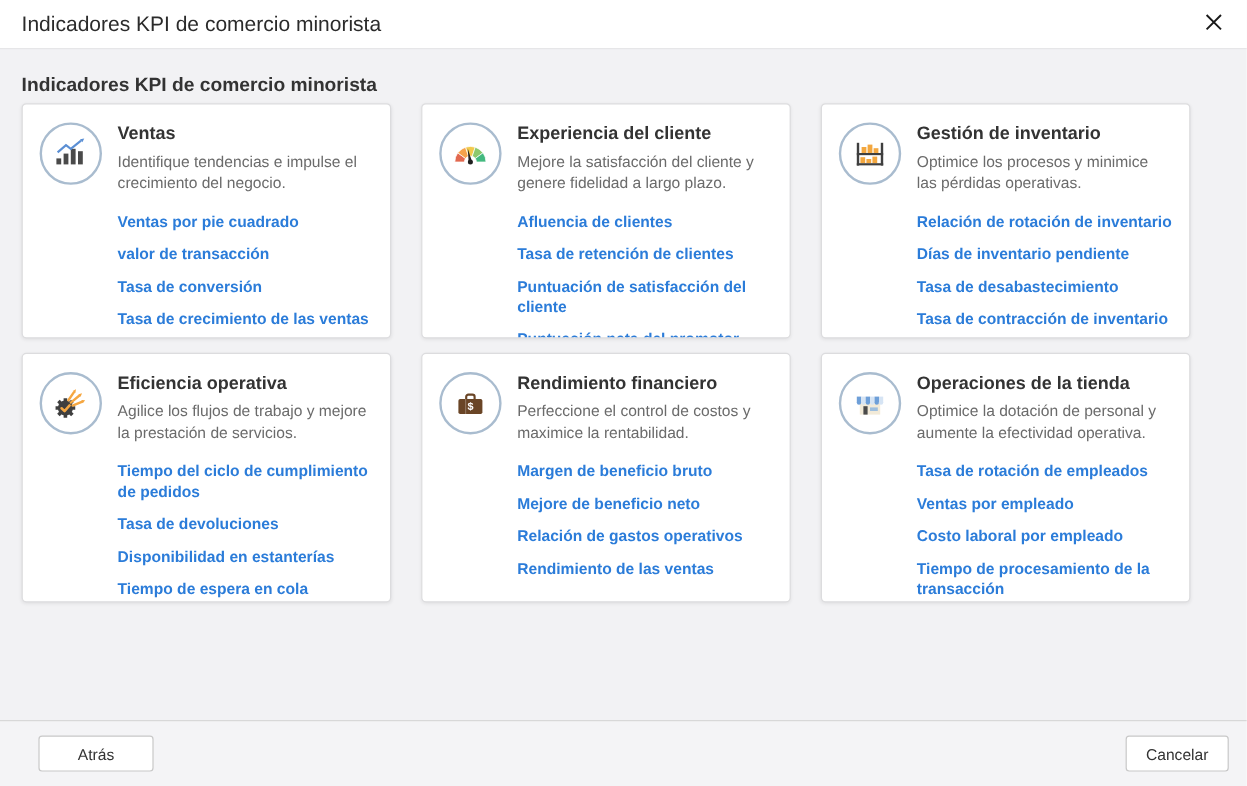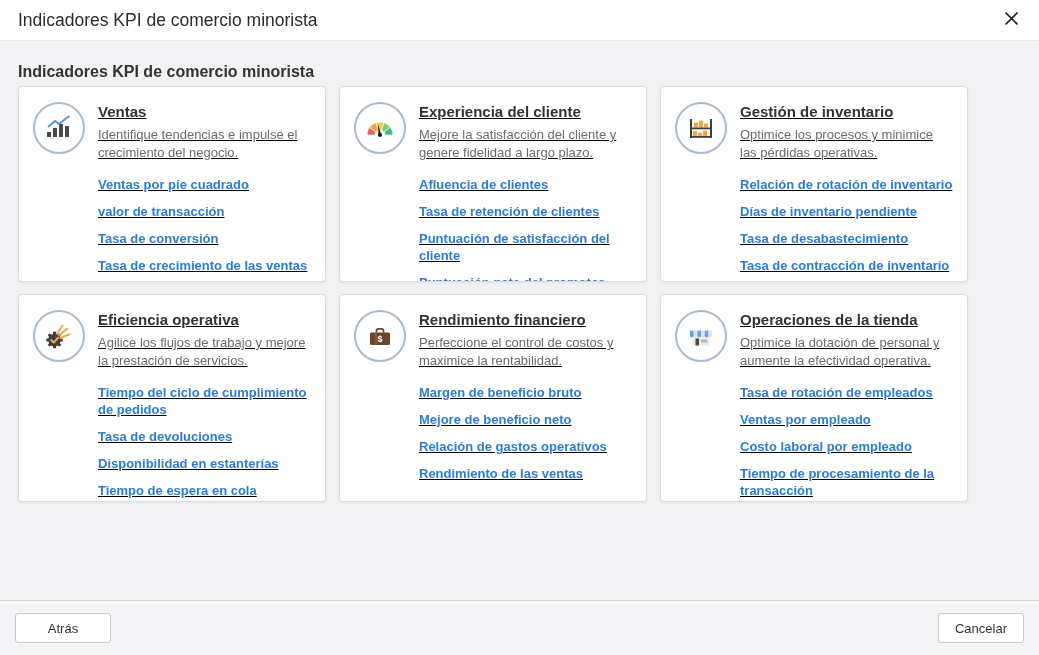--- a/index.html
+++ b/index.html
@@ -10,37 +10,37 @@
               justify-content:space-between; padding:0 12px 0 18px; }
   .titlebar-title { font-size:17.5px; color:#2b2b2b; }
   .close-btn { width:32px; height:32px; background:none; border:none; cursor:pointer;
                display:flex; align-items:center; justify-content:center; }
 
   .content { background:#f2f2f4; height:560px; padding:14px 18px 0; border-top:1px solid #e6e6e8; }
   .page-heading { font-size:16px; font-weight:bold; color:#333; margin:8px 0 5px; }
   .page-desc { font-size:12.5px; color:#767676; line-height:1.45; margin:0 0 16px; max-width:1006px; }
 
   .grid { display:grid; grid-template-columns:repeat(3,308px); grid-template-rows:196px 208px;
-          gap:12px 13px;text-decoration:underline; }
+          gap:12px 25px; }
   .card { background:#fff; border:1px solid #dcdcde; border-radius:4px;
           box-shadow:0 1px 3px rgba(0,0,0,0.07); padding:15px 14px; display:flex; gap:13px;
           overflow:hidden; }
   .icon-circle { width:52px; height:52px; min-width:52px; border:2px solid #a9bccf;
                  border-radius:50%; background:#fff; display:flex; align-items:center;
                  justify-content:center; }
   .card-body { flex:1; }
   .card-title { font-size:15px; font-weight:bold; color:#333; margin:1px 0 6px; }
   .card-desc { font-size:13px; color:#6b6b6b; line-height:18px; margin:0 0 14px; }
   .kpi-link { display:block; font-size:13px; font-weight:bold; color:#2b7cd9;
               text-decoration:none; line-height:17px; margin-bottom:10px; cursor:pointer; }
 
   .footer { height:55px; border-top:1px solid #d8d8d8; background:#f4f4f6;
             display:flex; align-items:center; justify-content:space-between; padding:0 15px; }
   .btn { height:30px; background:#fff; border:1px solid #c8c8c8; border-radius:3px;
-         font-size:13px; color:#333; font-family:inherit; cursor:pointer; }
+         font-size:13px; color:#333; font-family:inherit; cursor:pointer;margin-left:17px; }
   .btn-back { width:96px; }
   .btn-cancel { width:86px; }
 </style>
 </head>
 <body>
 
 <div class="titlebar">
   <div class="titlebar-title">Indicadores KPI de comercio minorista</div>
   <button class="close-btn">
     <span>

